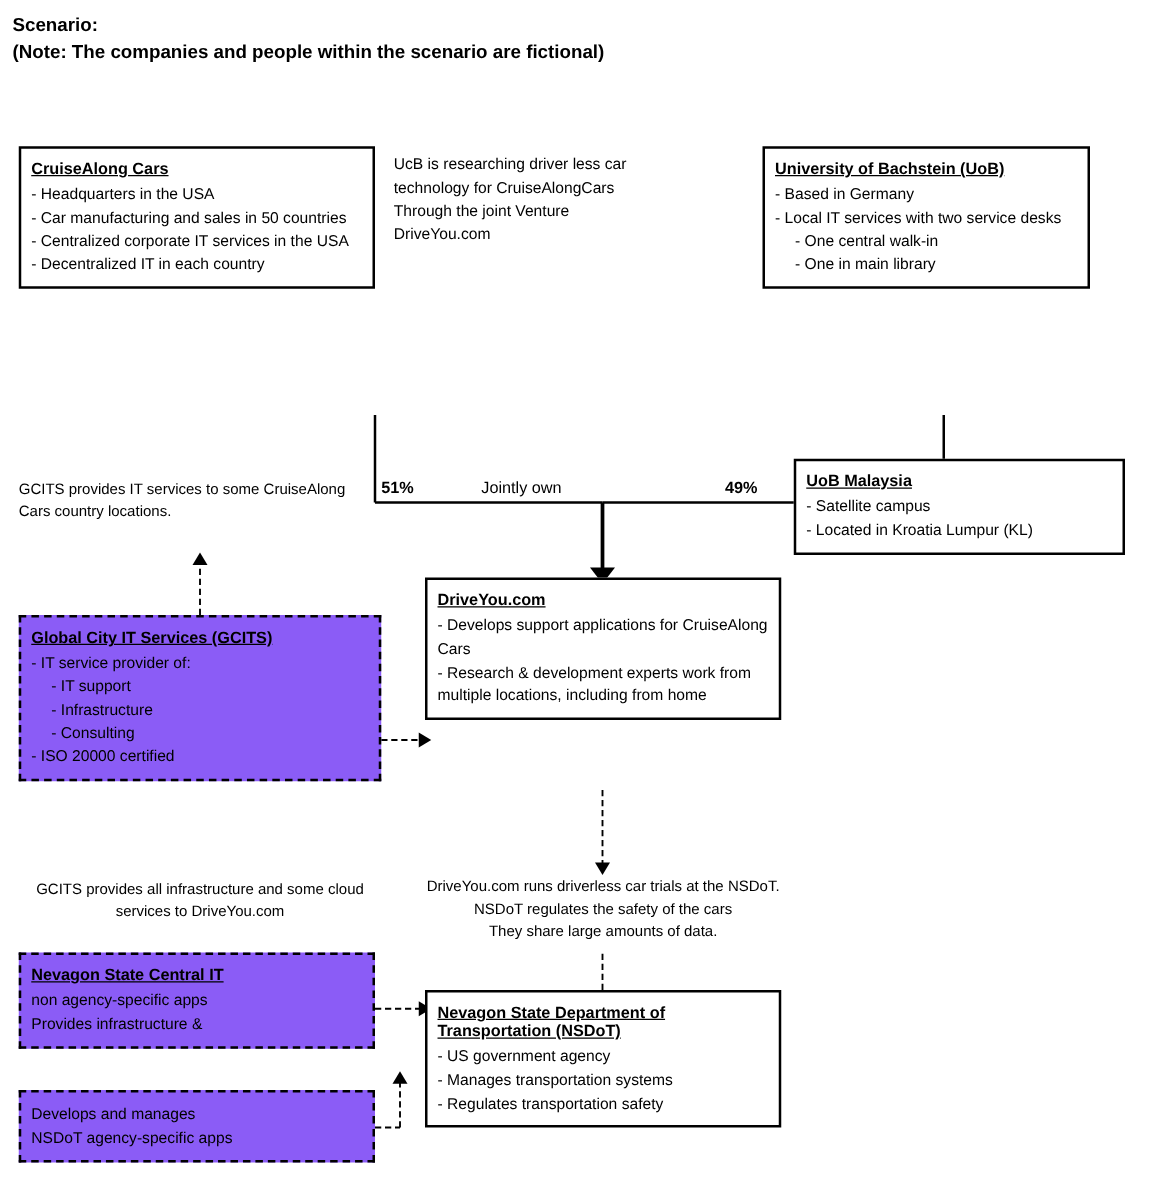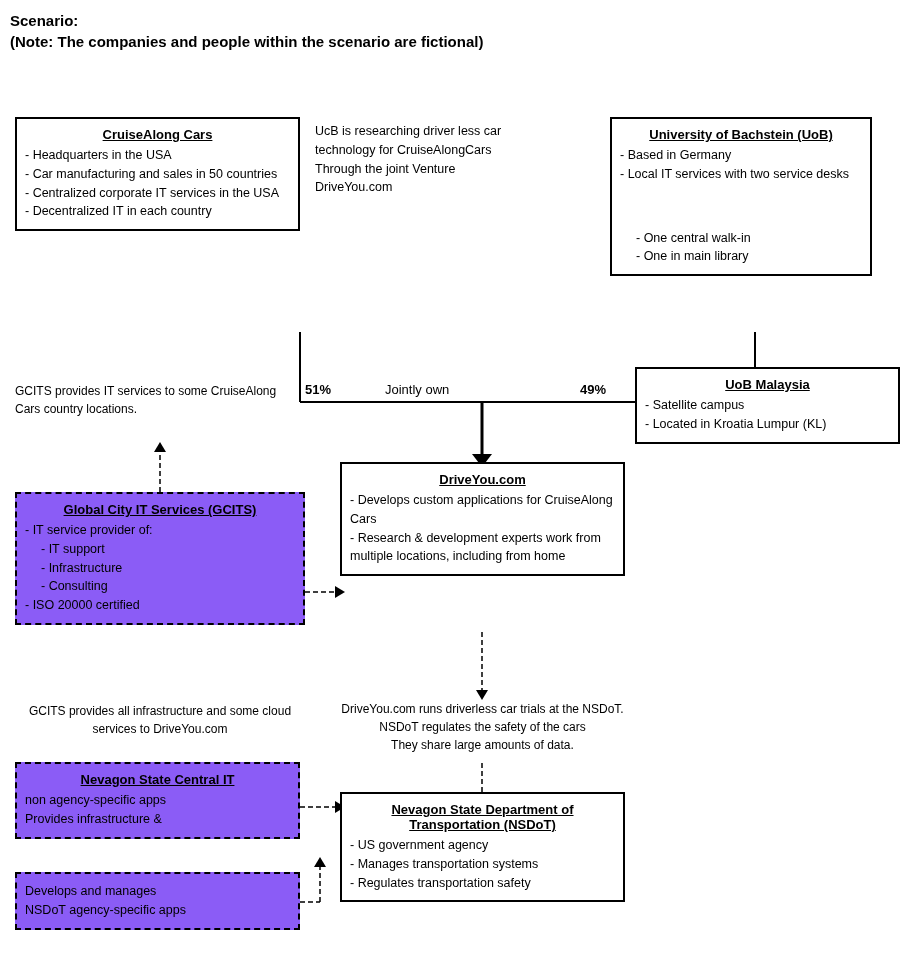--- a/index.html
+++ b/index.html
@@ -35,21 +35,20 @@
     .box-dashed {
       position: absolute;
       border: 2px dashed #000;
       padding: 8px;
       background: #8b5cf6;
     }
 
     .box-title {
       font-weight: bold;
       text-decoration: underline;
-      text-align: center;
       margin-bottom: 4px;
     }
 
     .box-content {
       font-size: 12.5px;
       line-height: 1.5;
     }
 
     .float-text {
       position: absolute;
@@ -207,21 +206,21 @@
       <div>- Centralized corporate IT services in the USA</div>
       <div>- Decentralized IT in each country</div>
     </div>
   </div>
 
   <div id="box-uob" class="box">
     <div class="box-title">University of Bachstein (UoB)</div>
     <div class="box-content">
       <div>- Based in Germany</div>
       <div>- Local IT services with two service desks</div>
-      <div style="padding-left:16px;margin-top:45px;">- One central walk-in</div>
+      <div style="padding-left:16px;">- One central walk-in</div>
       <div style="padding-left:16px;">- One in main library</div>
     </div>
   </div>
 
   <div id="box-uob-malaysia" class="box">
     <div class="box-title">UoB Malaysia</div>
     <div class="box-content">
       <div>- Satellite campus</div>
       <div>- Located in Kroatia Lumpur (KL)</div>
     </div>
@@ -248,21 +247,21 @@
       <div style="padding-left:16px;">- IT support</div>
       <div style="padding-left:16px;">- Infrastructure</div>
       <div style="padding-left:16px;">- Consulting</div>
       <div>- ISO 20000 certified</div>
     </div>
   </div>
 
   <div id="box-driveyou" class="box">
     <div class="box-title">DriveYou.com</div>
     <div class="box-content">
-      <div>- Develops custom applications for CruiseAlong Cars</div>
+      <div>- Develops support applications for CruiseAlong Cars</div>
       <div>- Research &amp; development experts work from multiple locations, including from home</div>
     </div>
   </div>
 
   <div id="text-gcits-provides" class="float-text">
     <div>GCITS provides all infrastructure and some cloud services to DriveYou.com</div>
   </div>
 
   <div id="text-driveyou-trials" class="float-text">
     <div>DriveYou.com runs driverless car trials at the NSDoT.</div>

